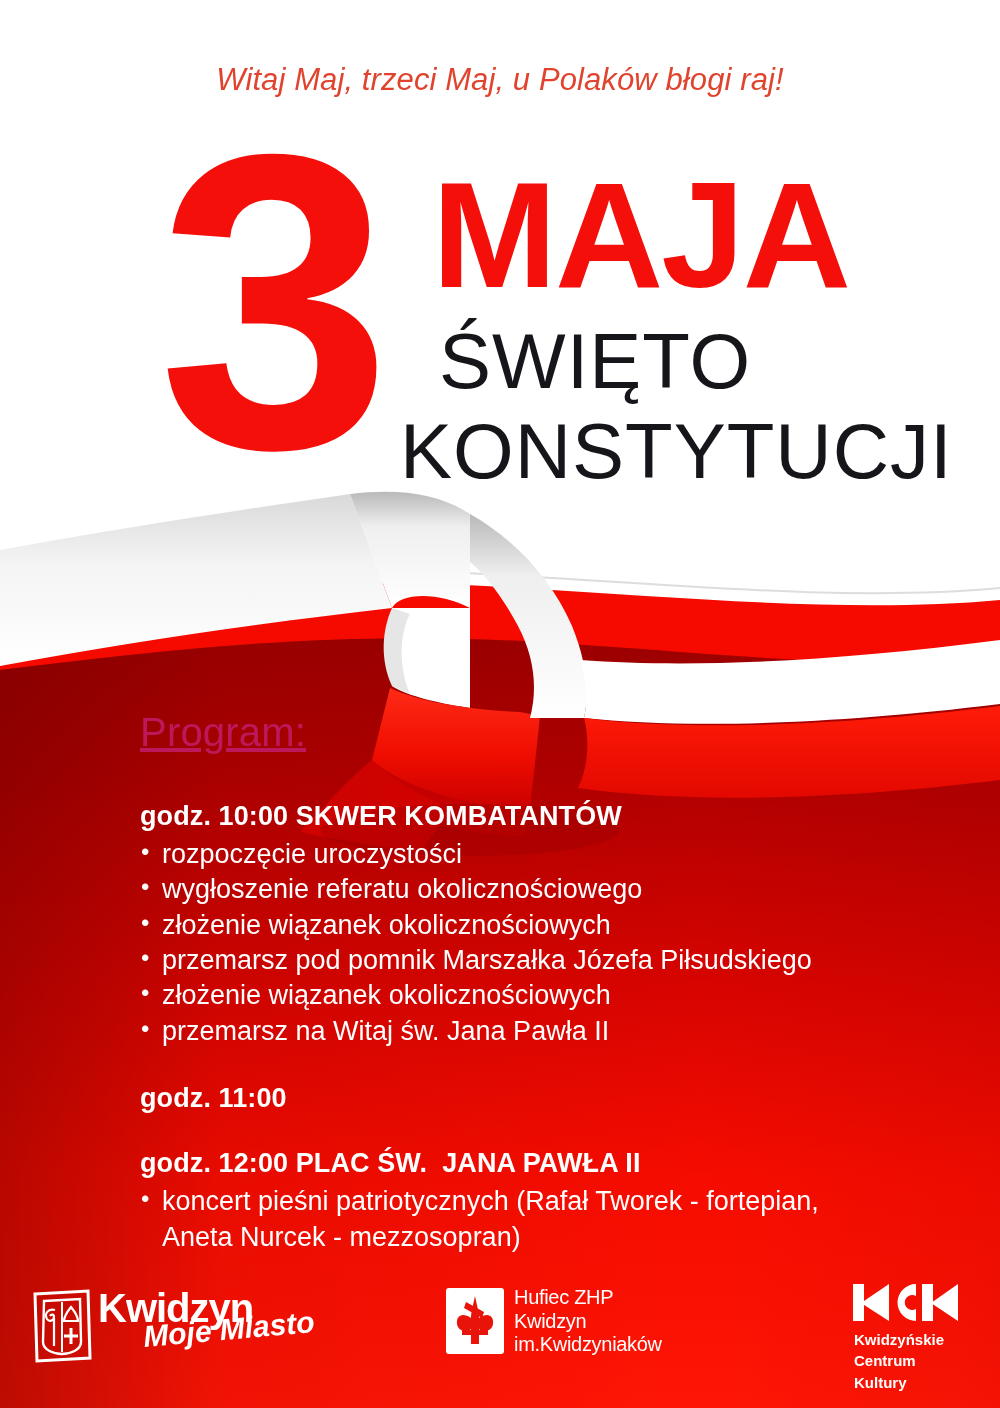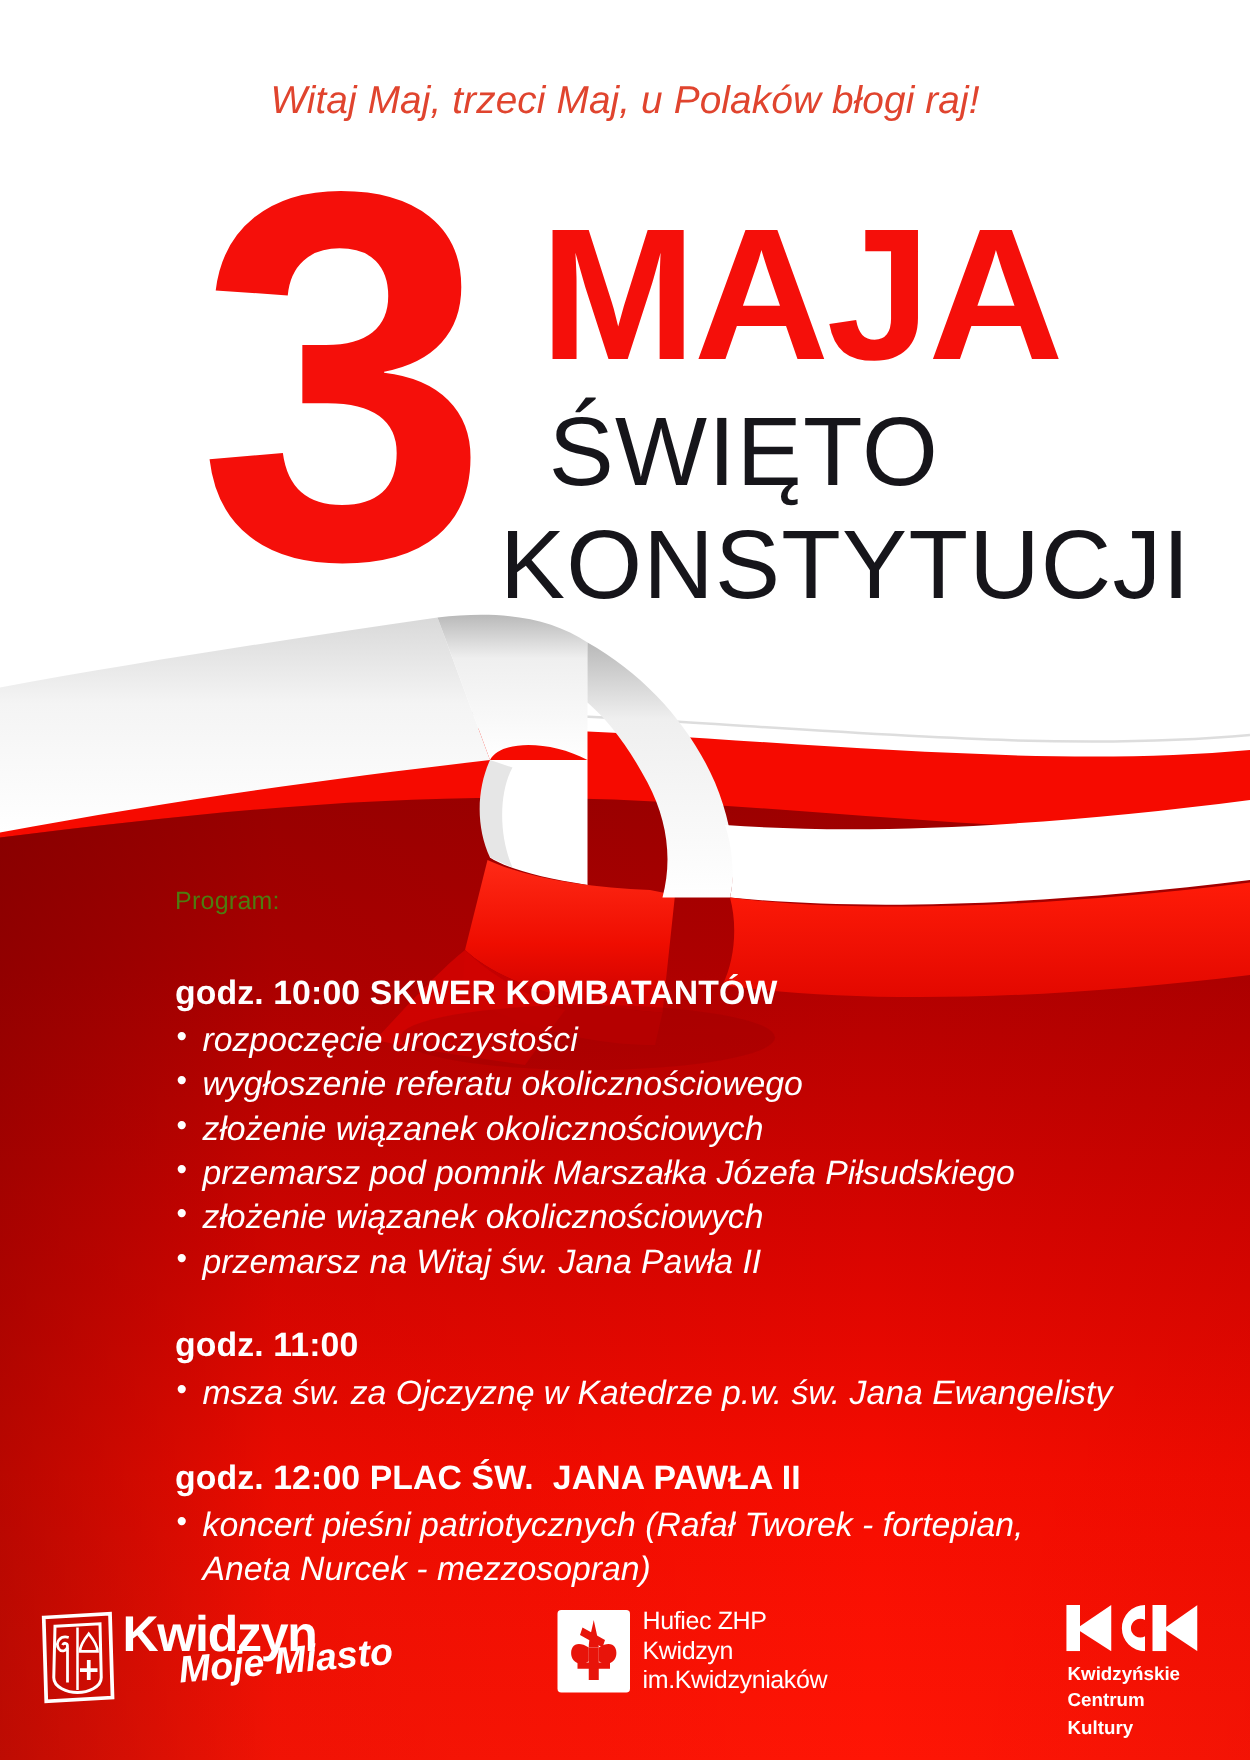--- a/index.html
+++ b/index.html
@@ -99,25 +99,26 @@
   
   .program-area {
     position: absolute;
     left: 140px;
     top: 710px;
     width: 800px;
     color: #ffffff;
   }
 
   .program-label {
-    font-size: 20px;
+    font-size: 40px;
     font-weight: 400;
     letter-spacing: 0.2px;
     margin: 0 0 46px 0;
-    color: #4d7c0f;
+    color: #be185d;
+    text-decoration: underline;
   }
 
   .block { margin-bottom: 34px; }
   .block:last-child { margin-bottom: 11px; }
 
   .block-head {
     font-size: 27px;
     font-weight: 700;
     letter-spacing: 0.1px;
     margin: 0 0 5px 0;
@@ -130,21 +131,20 @@
     margin: 0;
     padding: 0;
   }
   .bullets li {
     position: relative;
     font-size: 27px;
     font-weight: 400;
     line-height: 1.31;
     padding-left: 22px;
     color: #ffffff;
-    font-style: italic;
   }
   .bullets li::before {
     content: "\2022";
     position: absolute;
     left: 1px;
     top: -1px;
     font-size: 24px;
   }
   .bullets li .cont {
     display: block;
@@ -345,23 +345,20 @@
         <li>wygłoszenie referatu okolicznościowego</li>
         <li>złożenie wiązanek okolicznościowych</li>
         <li>przemarsz pod pomnik Marszałka Józefa Piłsudskiego</li>
         <li>złożenie wiązanek okolicznościowych</li>
         <li>przemarsz na Witaj św. Jana Pawła II</li>
       </ul>
     </div>
 
     <div class="block">
       <div class="block-head">godz. 11:00</div>
-      <ul class="bullets">
-        <li>msza św. za Ojczyznę w Katedrze p.w. św. Jana Ewangelisty</li>
-      </ul>
     </div>
 
     <div class="block">
       <div class="block-head">godz. 12:00 PLAC ŚW.  JANA PAWŁA II</div>
       <ul class="bullets">
         <li>
           <span>koncert pieśni patriotycznych (Rafał Tworek - fortepian,</span>
           <span class="cont">Aneta Nurcek - mezzosopran)</span>
         </li>
       </ul>

